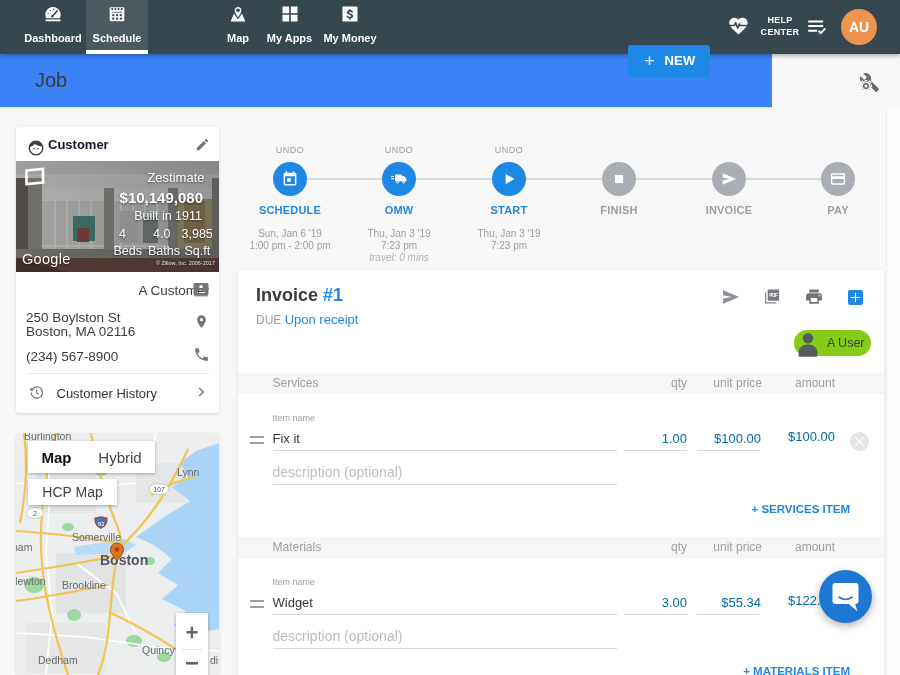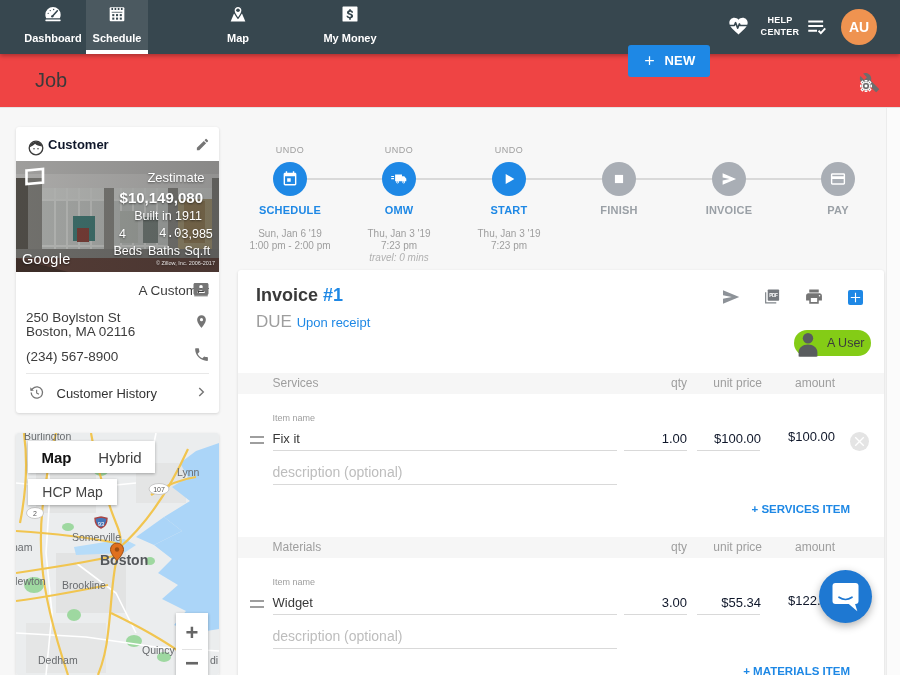--- a/index.html
+++ b/index.html
@@ -11,21 +11,21 @@
 .tab { position:absolute; top:0; height:54px; text-align:center; color:#fff; }
 .tab .ticon { position:absolute; left:50%; transform:translateX(-50%); top:4px; }
 .tab .tlabel { position:absolute; left:50%; transform:translateX(-50%); top:31.5px; font-size:11px; font-weight:bold; white-space:nowrap; }
 .tab.active { background:rgba(255,255,255,.10); }
 .tab.active::after { content:""; position:absolute; left:0; right:0; bottom:0; height:4px; background:#fff; }
 #btn-new { position:absolute; left:628px; top:10px; width:82px; height:32px; background:#1e88e5; border-radius:3px; color:#fff; font-weight:bold; font-size:13px; text-align:center; line-height:32px; letter-spacing:.3px;margin-top:35px; }
 #help-center { position:absolute; left:752px; top:14px; width:56px; color:#fff; font-size:9px; font-weight:bold; text-align:center; line-height:12px; letter-spacing:.3px; }
 #avatar { position:absolute; left:841px; top:9px; width:36px; height:36px; border-radius:50%; background:#ef9350; color:#fff; font-size:14px; font-weight:bold; text-align:center; line-height:36px; }
 
 
-#jobbar { position:absolute; left:0; top:54px; width:900px; height:54px; background:#ef4444; border-bottom:1px solid #e4e4e4; z-index:5; }
+#jobbar { position:absolute; left:0; top:54px; width:772px; height:54px; background:#3b82f6; border-bottom:1px solid #e4e4e4; z-index:5; }
 #jobbar .title { position:absolute; left:35px; top:15px; font-size:20px; color:#3a3a3a; }
 
 
 .card { position:absolute; background:#fff; border-radius:3px; box-shadow:0 1px 3px rgba(0,0,0,.14); }
 
 
 #cust-card { left:16px; top:127px; width:203px; height:286px; }
 #cust-head { position:absolute; left:0; top:0; width:203px; height:34px; }
 #cust-head .name { position:absolute; left:32px; top:10px; font-size:13px; font-weight:bold; color:#0f172a; }
 #photo { position:absolute; left:0; top:34px; width:203px; height:111px; overflow:hidden; }
@@ -51,21 +51,21 @@
 .step.todo .slabel { color:#9aa0a6; }
 .step .sub { font-size:10px; color:#9e9e9e; line-height:12px; margin-top:12px; }
 .step .sub i { font-style:italic; color:#b0b0b0; }
 
 
 #inv-card { left:238px; top:270px; width:646px; height:420px; }
 .band { position:absolute; left:0; width:646px; height:21px; background:#f6f6f6; color:#9e9e9e; font-size:12px; }
 .band span { position:absolute; top:3px; }
 .inp-line { position:absolute; border-bottom:1px solid #d9d9d9; }
 .rlabel { position:absolute; font-size:9px; color:#9e9e9e; }
-.cellv { position:absolute; font-size:13px; color:#0f172a; white-space:nowrap; }
+.cellv { position:absolute; font-size:13px; color:#0369a1; white-space:nowrap; }
 .addlink { position:absolute; color:#1e88e5; font-size:11.5px; font-weight:bold; }
 
 
 #chat { position:absolute; left:819px; top:570px; width:53px; height:53px; border-radius:50%; background:#1e78d2; box-shadow:0 3px 8px rgba(0,0,0,.3); z-index:60; }
 </style>
 </head>
 <body>
 
 <div id="navbar">
   <div class="tab" style="left:22px; width:62px;">
@@ -101,20 +101,26 @@
         </svg></span>
     <span class="tlabel">Schedule</span>
   </div>
   <div class="tab" style="left:214px; width:48px;">
     <span class="ticon"><svg width="21" height="20" viewBox="0 0 24 24">
           <path fill="#fff" d="M3.2 21 7.1 11.8 H16.9 L20.8 21 Z"></path>
           <path fill="#fff" stroke="#37474f" stroke-width="1.5" d="M12 2.8a4.8 4.8 0 0 1 4.8 4.8 c0 3.5-4.8 9.6-4.8 9.6 s-4.8-6.1-4.8-9.6 A4.8 4.8 0 0 1 12 2.8z"></path>
           <circle cx="12" cy="7.5" r="2.2" fill="#37474f"></circle>
         </svg></span>
     <span class="tlabel">Map</span>
+  </div>
+  <div class="tab" style="left:263px; width:53px;">
+    <span class="ticon"><svg width="20" height="20" viewBox="0 0 24 24">
+          <path fill="#fff" d="M3 3h8v8H3zm10 0h8v8h-8zM3 13h8v8H3zm10 0h8v8h-8z"></path>
+        </svg></span>
+    <span class="tlabel">My Apps</span>
   </div>
   <div class="tab" style="left:320px; width:60px;">
     <span class="ticon"><svg width="20" height="20" viewBox="0 0 24 24">
           <path fill="#fff" d="M4 3h16a1 1 0 0 1 1 1v16a1 1 0 0 1-1 1H4a1 1 0 0 1-1-1V4a1 1 0 0 1 1-1zm9 3.2h-2v1.2c-1.5.3-2.6 1.3-2.6 2.8 0 1.8 1.5 2.4 3 2.8 1.4.4 1.7.8 1.7 1.4 0 .8-.8 1.1-1.6 1.1-1.1 0-1.7-.5-1.8-1.4H7.8c.1 1.7 1.3 2.7 3.2 3v1.7h2v-1.6c1.6-.3 2.7-1.2 2.7-2.8 0-2-1.8-2.6-3.2-3-1.3-.4-1.6-.7-1.6-1.2 0-.6.5-1 1.4-1 .9 0 1.4.4 1.5 1.2h1.9c-.1-1.5-1.1-2.5-2.7-2.9V6.2z"></path>
         </svg></span>
     <span class="tlabel">My Money</span>
   </div>
   <div id="btn-new"><svg width="15" height="15" viewBox="0 0 24 24" style="vertical-align:-3px; margin-right:7px;">
         <path fill="#fff" d="M11 5h2v6h6v2h-6v6h-2v-6H5v-2h6z"></path>
       </svg>NEW</div>
@@ -205,21 +211,21 @@
           <stop offset="0.55" stop-color="rgba(22,22,24,0.32)"></stop>
           <stop offset="1" stop-color="rgba(22,22,24,0.38)"></stop>
         </linearGradient>
       </defs>
       <path d="M10.5 9.5 L27 8 L27 21.5 L10.5 23 Z" fill="none" stroke="#fff" stroke-width="2.6"></path>
     </svg>
     <div class="ph-txt" style="right:14.5px; top:9px; font-size:13px;">Zestimate</div>
     <div class="ph-txt" style="right:16px; top:28px; font-size:15px; font-weight:bold;">$10,149,080</div>
     <div class="ph-txt" style="right:17px; top:48px; font-size:12.5px;">Built in 1911</div>
     <div class="ph-txt" style="left:103px; top:65.5px; font-size:12.5px;">4</div>
-    <div class="ph-txt" style="left:143px; top:65.5px; font-size:12.5px;font-family:Liberation Mono, monospace;">4.0</div>
+    <div class="ph-txt" style="left:137px; top:65.5px; font-size:12.5px;">4.0</div>
     <div class="ph-txt" style="left:165.5px; top:65.5px; font-size:12.5px;">3,985</div>
     <div class="ph-txt" style="left:97.5px; top:82.5px; font-size:12.5px;">Beds</div>
     <div class="ph-txt" style="left:132px; top:82.5px; font-size:12.5px;">Baths</div>
     <div class="ph-txt" style="left:168.5px; top:82.5px; font-size:12.5px;">Sq.ft</div>
     <div class="ph-txt" style="left:6px; top:90px; font-size:14.5px; letter-spacing:.3px;">Google</div>
     <div class="ph-txt" style="right:4px; top:99px; font-size:5.5px; opacity:.85;">© Zillow, Inc. 2006-2017</div>
   </div>
   <div id="cust-info">
     <div class="inforow" style="top:11px;text-align:right;">A Customer</div>
     <span style="position:absolute; left:176px; top:8px;"><svg width="18" height="18" viewBox="0 0 24 24">
@@ -388,21 +394,21 @@
           <path fill="#fff" d="M20 4H4c-1.1 0-2 .9-2 2v12c0 1.1.9 2 2 2h16c1.1 0 2-.9 2-2V6c0-1.1-.9-2-2-2zm0 4H4V6h16v2zm-16 4h16v6H4v-6z"></path>
         </svg>
       </div>
     <div class="slabel">PAY</div>
   </div>
 </div>
 
 <div class="card" id="inv-card">
 
   <div style="position:absolute; left:18px; top:15px; font-size:18px; font-weight:bold; color:#3a3a3a;">Invoice <span style="color:#1e88e5;">#1</span></div>
-  <div style="position:absolute; left:18px; top:42px; font-size:13px;"><span style="color:#9e9e9e; font-size:17px;">DUE </span><span style="color:#1e88e5;">Upon receipt</span></div>
+  <div style="position:absolute; left:18px; top:42px; font-size:13px;"><span style="color:#9e9e9e; font-size:12px;">DUE </span><span style="color:#1e88e5;">Upon receipt</span></div>
   <span style="position:absolute; left:482px; top:17px;"><svg width="21" height="20" viewBox="0 0 24 24">
         <path fill="#8d9298" d="M3 20v-6l10.5-2L3 10V4l19.5 8z"></path>
       </svg></span>
   <span style="position:absolute; left:524px; top:17px;"><svg width="20" height="19" viewBox="0 0 24 24">
         <path fill="none" stroke="#80858a" stroke-width="1.5" d="M4 6.6V20h13.4"></path>
         <rect fill="#75797e" x="6.6" y="3" width="14.4" height="14.4" rx="1"></rect>
         <text x="13.8" y="12.6" font-size="6" font-weight="bold" fill="#fff" text-anchor="middle" font-family="Liberation Sans" letter-spacing="-0.4">PDF</text>
       </svg></span>
   <span style="position:absolute; left:566px; top:17px;"><svg width="20" height="19" viewBox="0 0 24 24">
         <path fill="#757575" d="M19 8H5c-1.7 0-3 1.3-3 3v6h4v4h12v-4h4v-6c0-1.7-1.3-3-3-3zm-3 11H8v-5h8v5zm3-7c-.6 0-1-.4-1-1s.4-1 1-1 1 .4 1 1-.4 1-1 1zm-1-9H6v4h12V3z"></path>

